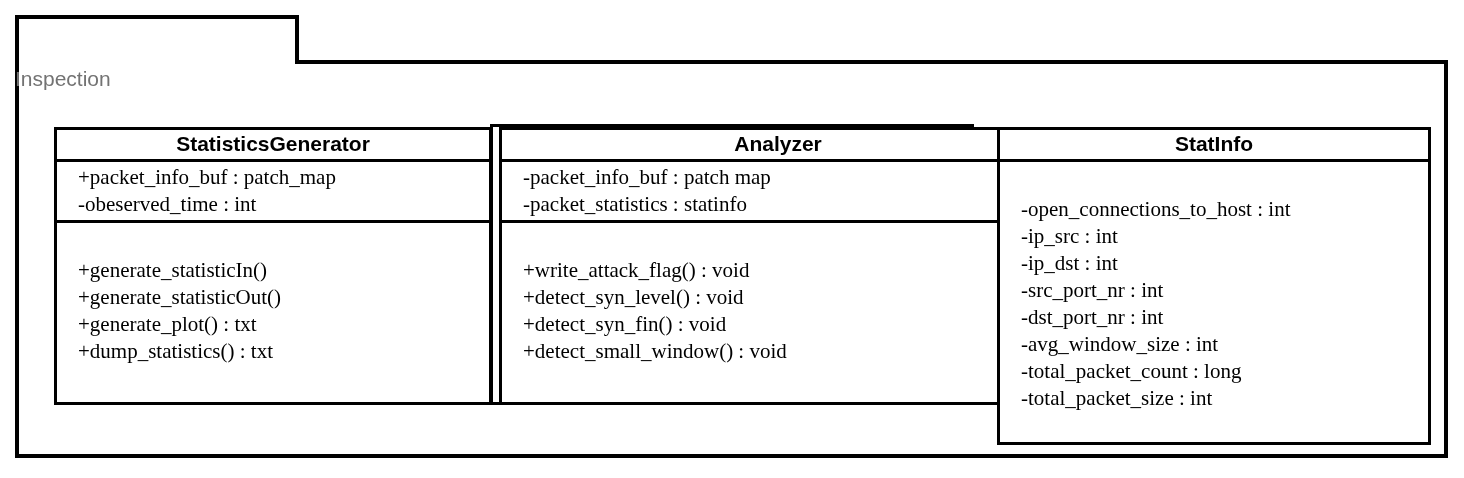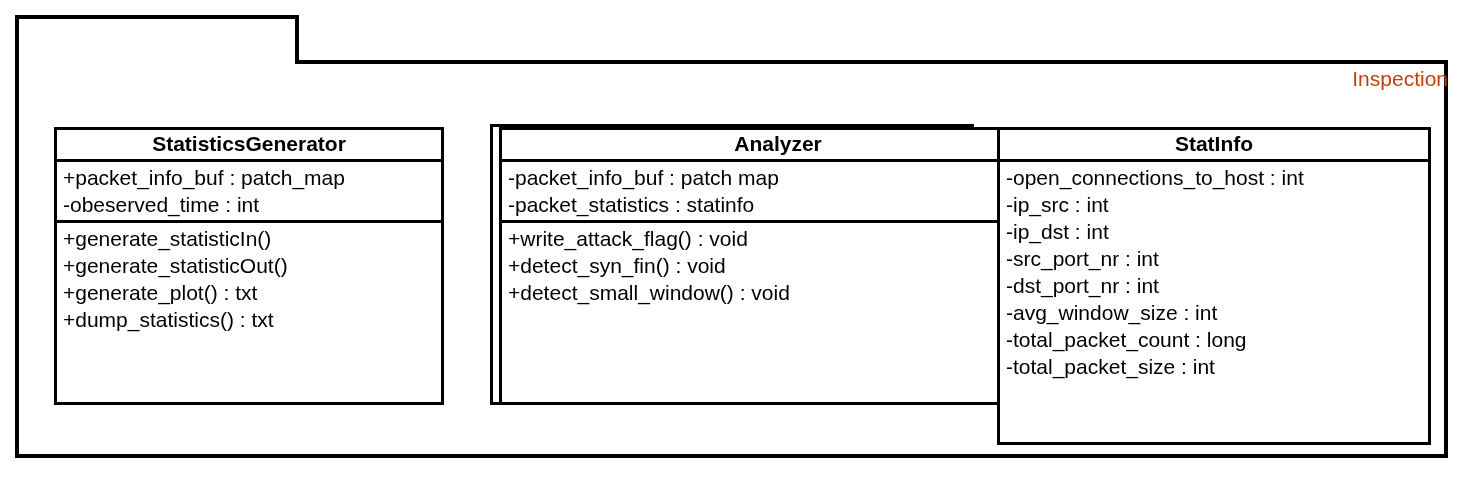--- a/index.html
+++ b/index.html
@@ -53,24 +53,24 @@
     width: 276px;
     height: 5px;
     background: #ffffff;
     z-index: 4;
   }
   .pkg-title {
     position: absolute;
     left: 15px;
     top: 66px;
     width: 1433px;
-    text-align: right;
+    text-align: left;
     font-size: 21px;
     line-height: 26px;
-    color: #c2410c;
+    color: #737373;
     z-index: 5;
     white-space: nowrap;
   }
 
   
   .class-box {
     position: absolute;
     background: #ffffff;
     border: 3px solid #000000;
     box-sizing: border-box;
@@ -91,41 +91,43 @@
     text-align: center;
     font-weight: bold;
     font-size: 21px;
     line-height: 22px;
     padding: 3px 4px 4px 4px;
     border-bottom: 3px solid #000000;
     color: #000000;
     white-space: nowrap;
   }
   .cb-compartment {
-    padding: 2px 0 2px 6px;
+    padding: 2px 0 2px 21px;
     color: #000000;
+    font-family: Liberation Serif, serif;
   }
   .cb-compartment.with-divider {
     border-bottom: 3px solid #000000;
   }
   .cb-compartment.grow {
     flex: 1 1 auto;
+    margin-top: 32px;
   }
   .cb-line {
     font-size: 21px;
     line-height: 27px;
     white-space: nowrap;
     color: #000000;
   }
 
   
   #box-statisticsgenerator {
     left: 54px;
     top: 127px;
-    width: 390px;
+    width: 438px;
     height: 278px;
   }
   #box-analyzer-back {
     left: 490px;
     top: 124px;
     width: 484px;
     height: 281px;
   }
   #box-analyzer {
     left: 499px;
@@ -166,20 +168,21 @@
 
   <div class="class-box-back" id="box-analyzer-back"></div>
   <div class="class-box" id="box-analyzer">
     <div class="cb-title">Analyzer</div>
     <div class="cb-compartment with-divider">
       <div class="cb-line">-packet_info_buf : patch map</div>
       <div class="cb-line">-packet_statistics : statinfo</div>
     </div>
     <div class="cb-compartment grow">
       <div class="cb-line">+write_attack_flag() : void</div>
+      <div class="cb-line">+detect_syn_level() : void</div>
       <div class="cb-line">+detect_syn_fin() : void</div>
       <div class="cb-line">+detect_small_window() : void</div>
     </div>
   </div>
 
   <div class="class-box" id="box-statinfo">
     <div class="cb-title">StatInfo</div>
     <div class="cb-compartment grow">
       <div class="cb-line">-open_connections_to_host : int</div>
       <div class="cb-line">-ip_src : int</div>

